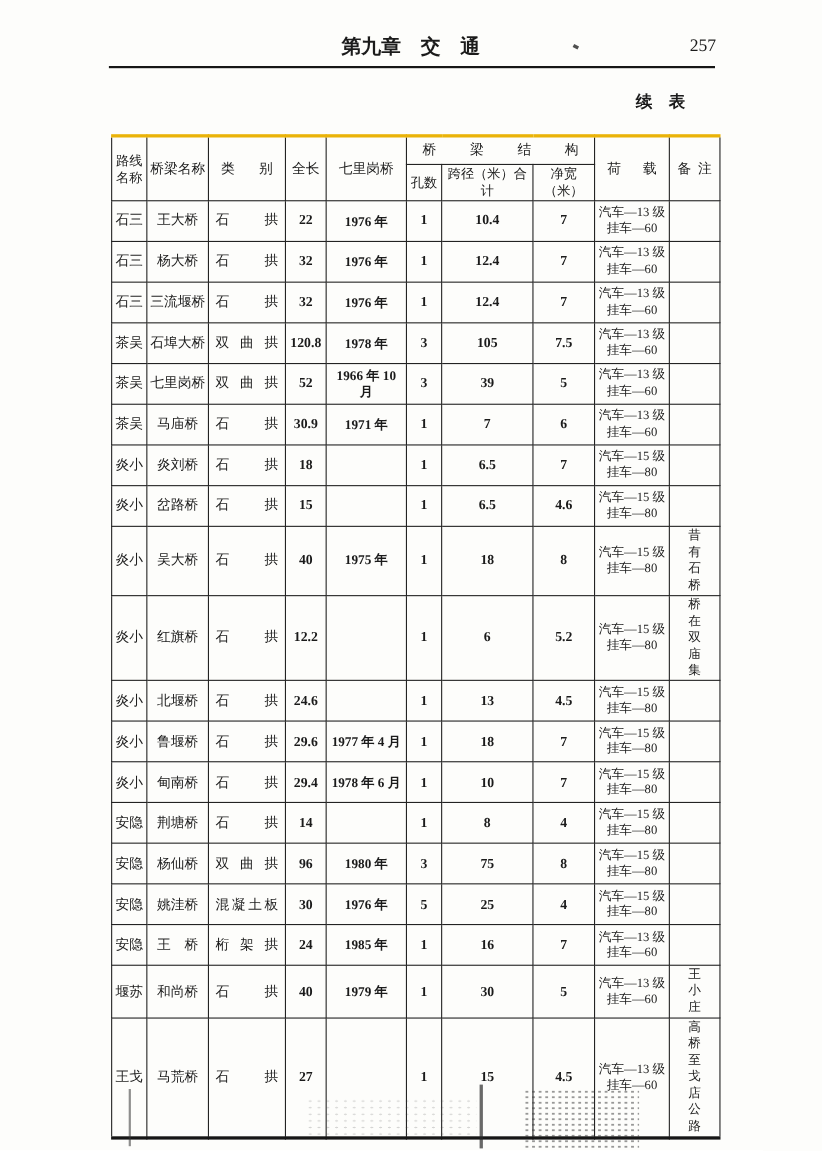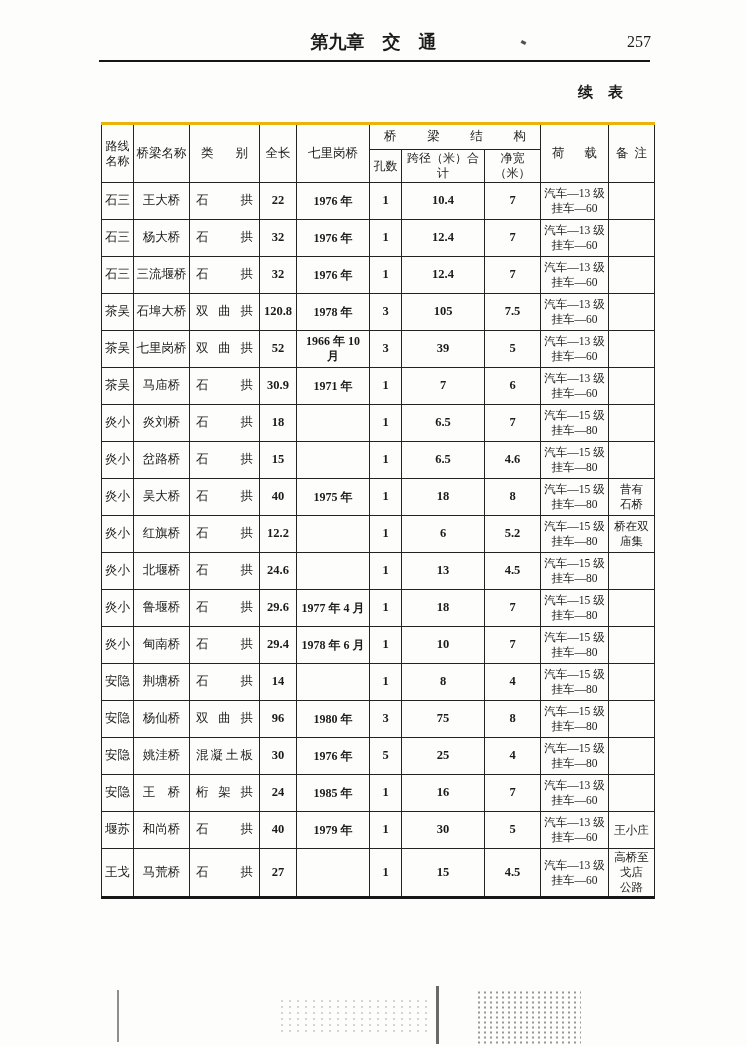--- a/index.html
+++ b/index.html
@@ -44,21 +44,21 @@
   th.h-route { font-size:12px; padding:1px 3px; }
   th.h-cat   { padding:1px 11px; }
   th.h-group { padding:1px 14px; }
   th.h-load  { padding:13px 11px; }
   th.h-note  { padding:1px 7px; }
   th.h-sub   { font-size:12px; padding:1px 1px; }
   td.c-cat   { padding:1px 6px; }
   td.c-num, td.c-date { font-weight:bold; }
   td.c-date  { font-size:12px; }
   td.c-load  { font-size:11.5px; line-height:1.3; padding:1px 1px; }
-  td.c-note  { font-size:11.5px; line-height:1.3; white-space:pre-line; padding:1px 1px; }
+  td.c-note  { font-size:11.5px; line-height:1.3; white-space:pre-line; padding:1px 14px; }
   
   .speck-title { position:absolute; top:41px; left:521px; width:5px; height:3px;
     background:#242424; transform:rotate(28deg); opacity:.8; }
   .scratch-left { position:absolute; top:990px; left:117px; width:2px; height:52px;
     background:#333; opacity:.55; }
   .scratch-mid { position:absolute; top:986px; left:436px; width:3px; height:58px;
     background:#2a2a2a; opacity:.7; }
   .noise-a { position:absolute; top:998px; left:278px; width:155px; height:34px;
     background:radial-gradient(#444 1px, transparent 1.2px); background-size:8px 6px;
     opacity:.22; }

